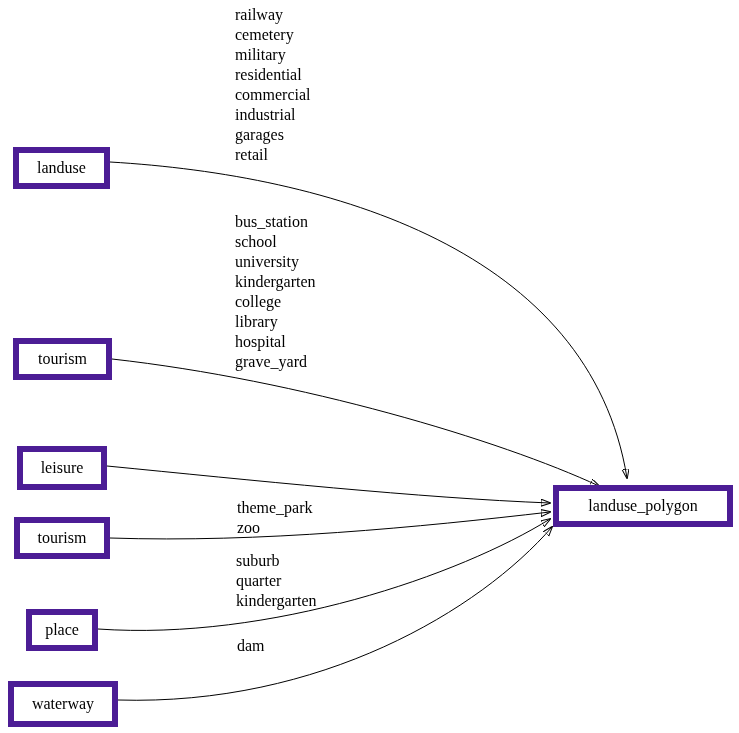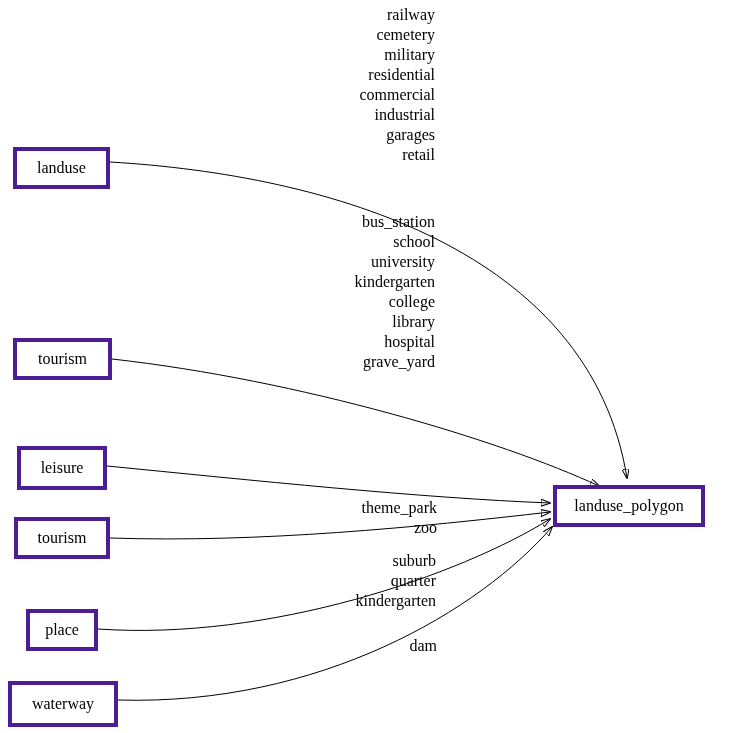--- a/index.html
+++ b/index.html
@@ -22,46 +22,46 @@
       width: 739px;
       height: 733px;
     }
     .edge-layer path {
       fill: none;
       stroke: #000000;
       stroke-width: 1;
     }
     .node {
       position: absolute;
-      border: 4px solid #4c1d95;
+      border: 6px solid #4c1d95;
       background: #ffffff;
       display: flex;
       align-items: center;
       justify-content: center;
       font-size: 16px;
       color: #000000;
       box-sizing: border-box;
     }
     .edge-label {
       position: absolute;
-      text-align: right;
+      text-align: left;
       font-size: 16px;
       line-height: 20px;
       color: #000000;
       white-space: pre-line;
       width: 200px;
     }
     
     #node-landuse        { left: 13px;  top: 147px; width: 97px;  height: 42px; }
     #node-amenity        { left: 13px;  top: 338px; width: 99px;  height: 42px; }
     #node-leisure        { left: 17px;  top: 446px; width: 90px;  height: 44px; }
     #node-tourism        { left: 14px;  top: 517px; width: 96px;  height: 42px; }
     #node-place          { left: 26px;  top: 609px; width: 72px;  height: 42px; }
     #node-waterway       { left: 8px;   top: 681px; width: 110px; height: 46px; }
-    #node-landuse-polygon{ left: 553px; top: 485px; width: 152px; height: 42px; }
+    #node-landuse-polygon{ left: 553px; top: 485px; width: 180px; height: 42px; }
     
     #label-landuse  { left: 235px; top: 5px;   }
     #label-amenity  { left: 235px; top: 212px; }
     #label-leisure  { left: 230px; top: 402px; }
     #label-tourism  { left: 237px; top: 498px; }
     #label-place    { left: 236px; top: 551px; }
     #label-waterway { left: 237px; top: 636px; }
   </style>
 </head>
 <body>

